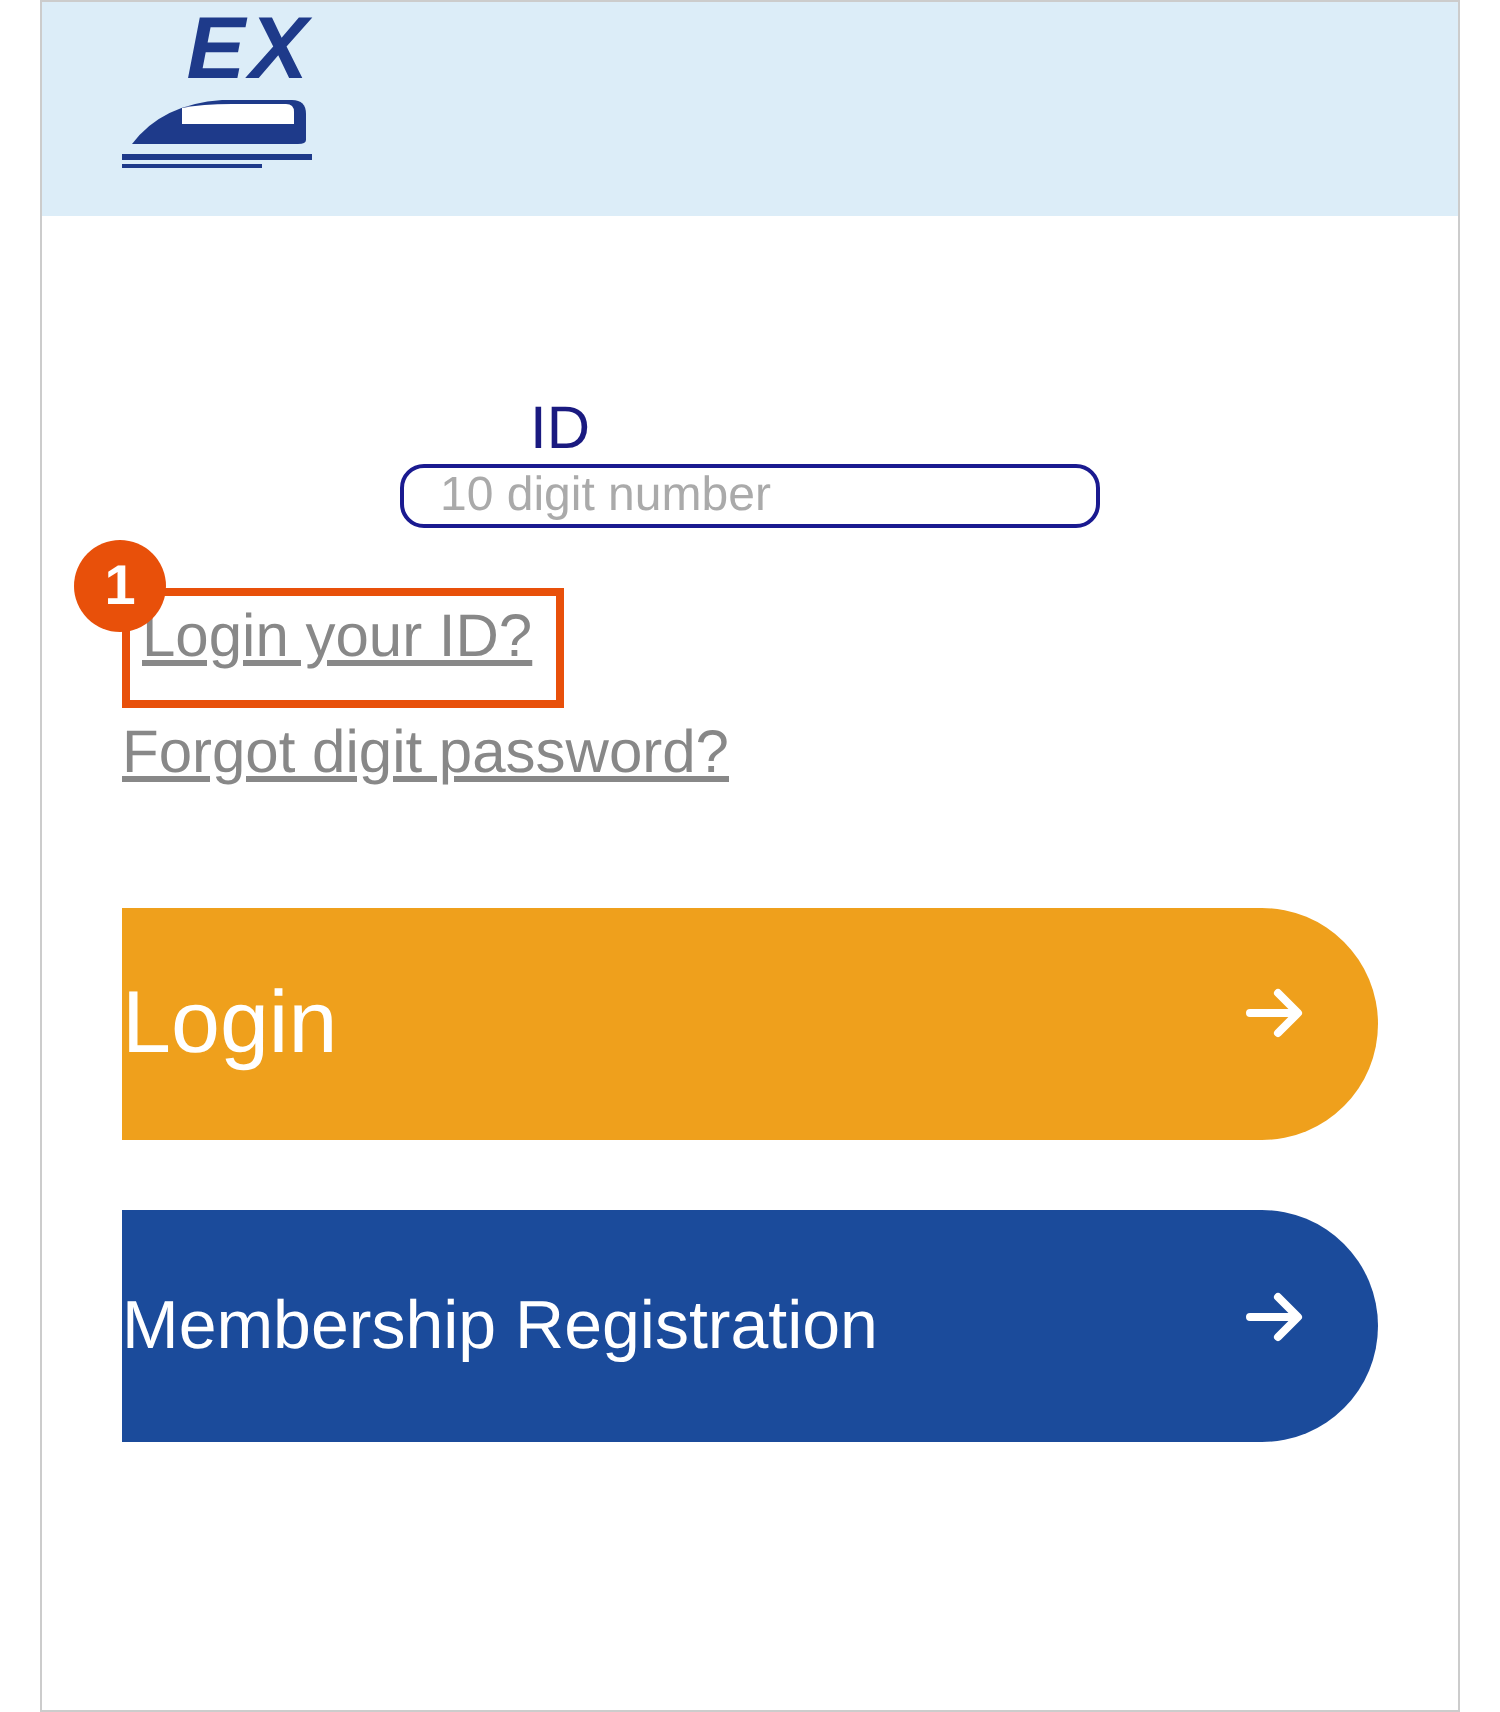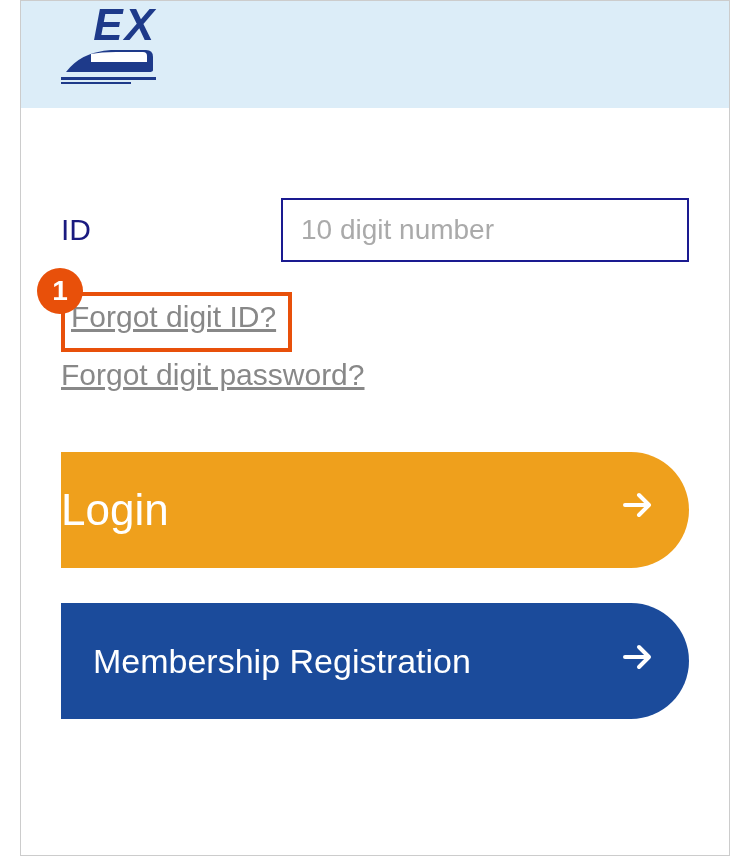--- a/index.html
+++ b/index.html
@@ -44,33 +44,34 @@
     .train-icon {
       margin-top: -5px;
     }
     .content {
       padding: 90px 40px 30px 40px;
     }
     .form-row {
       display: flex;
       align-items: center;
       margin-bottom: 30px;
+      flex-direction: column;
     }
     .label {
       font-size: 30px;
       color: #1a1a80;
       width: 220px;
     }
     .input-field {
       flex: 1;
       height: 64px;
       border: 2px solid #1a1a90;
-      border-radius: 0;
+      border-radius: 12px;
       padding: 0 18px;
-      font-size: 28px;
+      font-size: 24px;
       color: #333;
     }
     .input-field::placeholder {
       color: #aaa;
     }
     .links {
       margin-top: 30px;
       margin-bottom: 50px;
     }
     .link-item {
@@ -116,21 +117,20 @@
       position: relative;
       cursor: pointer;
       margin-bottom: 35px;
     }
     .btn-login {
       background: #efa01c;
     }
     .btn-register {
       background: #1b4b9b;
       font-size: 34px;
-      padding-left: 32px;
     }
     .btn-arrow {
       position: absolute;
       right: 32px;
       top: 50%;
       transform: translateY(-50%);
     }
   </style>
 </head>
 <body>
@@ -153,21 +153,21 @@
   <div class="content">
     <div class="form-row">
       <label class="label">ID</label>
       <input class="input-field" type="text" placeholder="10 digit number" style="">
     </div>
 
 
     <div class="links">
       <div class="highlight-box">
         <div class="badge">1</div>
-        <a class="link-item">Forgot digit ID?</a>
+        <a class="link-item">Login your ID?</a>
       </div>
       <br>
       <a class="link-item">Forgot digit password?</a>
     </div>
 
     <button class="btn btn-login">
       <span>Login</span>
       <span class="btn-arrow">
         <svg width="40" height="40" viewBox="0 0 40 40">
           <path d="M 8 20 L 30 20 M 22 10 L 32 20 L 22 30" stroke="#fff" stroke-width="4" fill="none" stroke-linecap="round" stroke-linejoin="round"></path>

